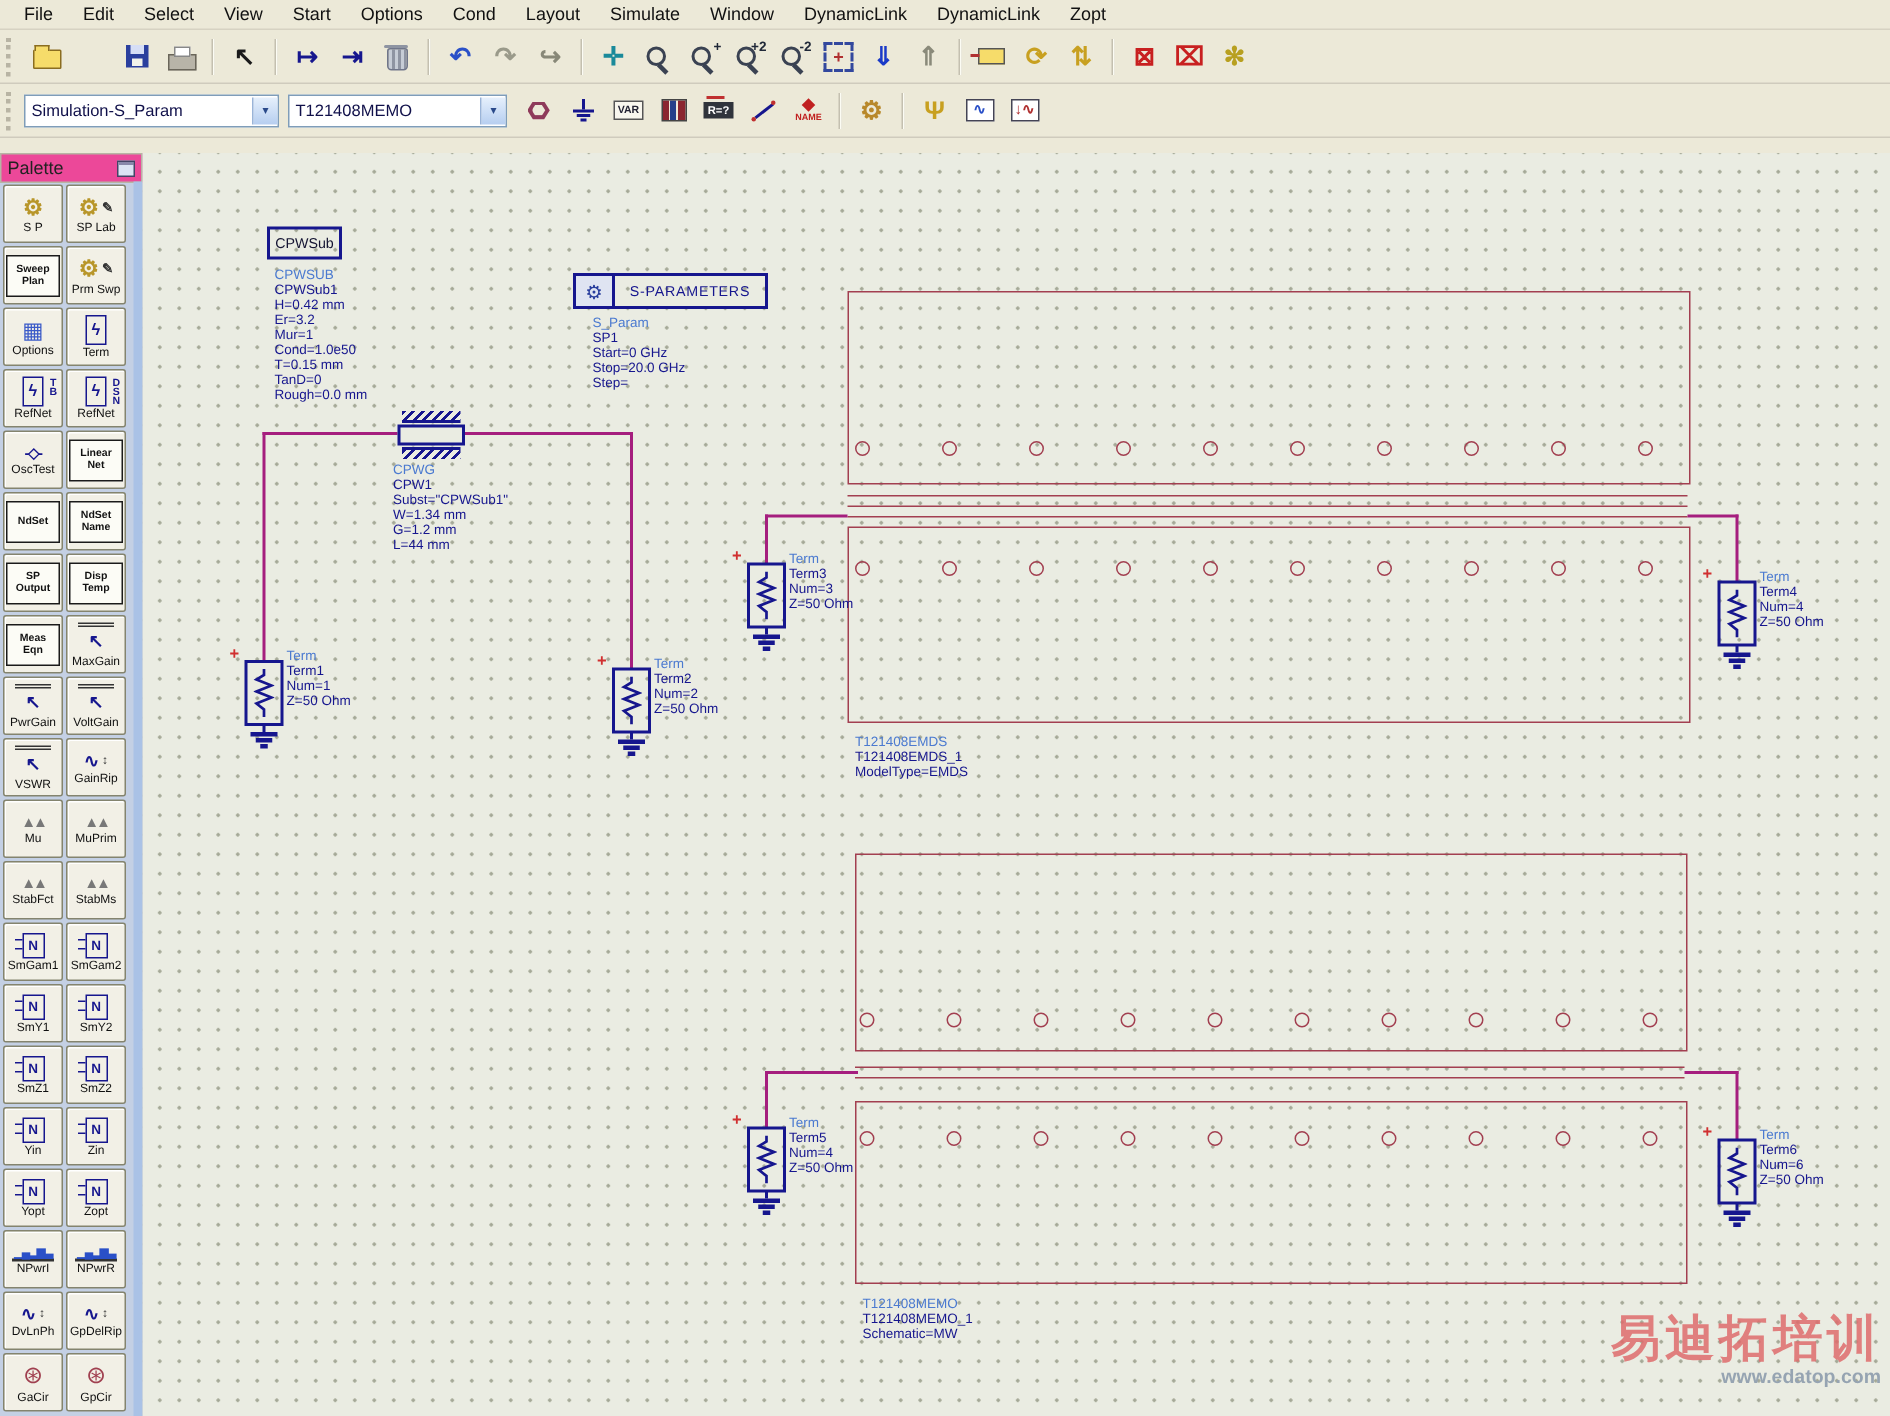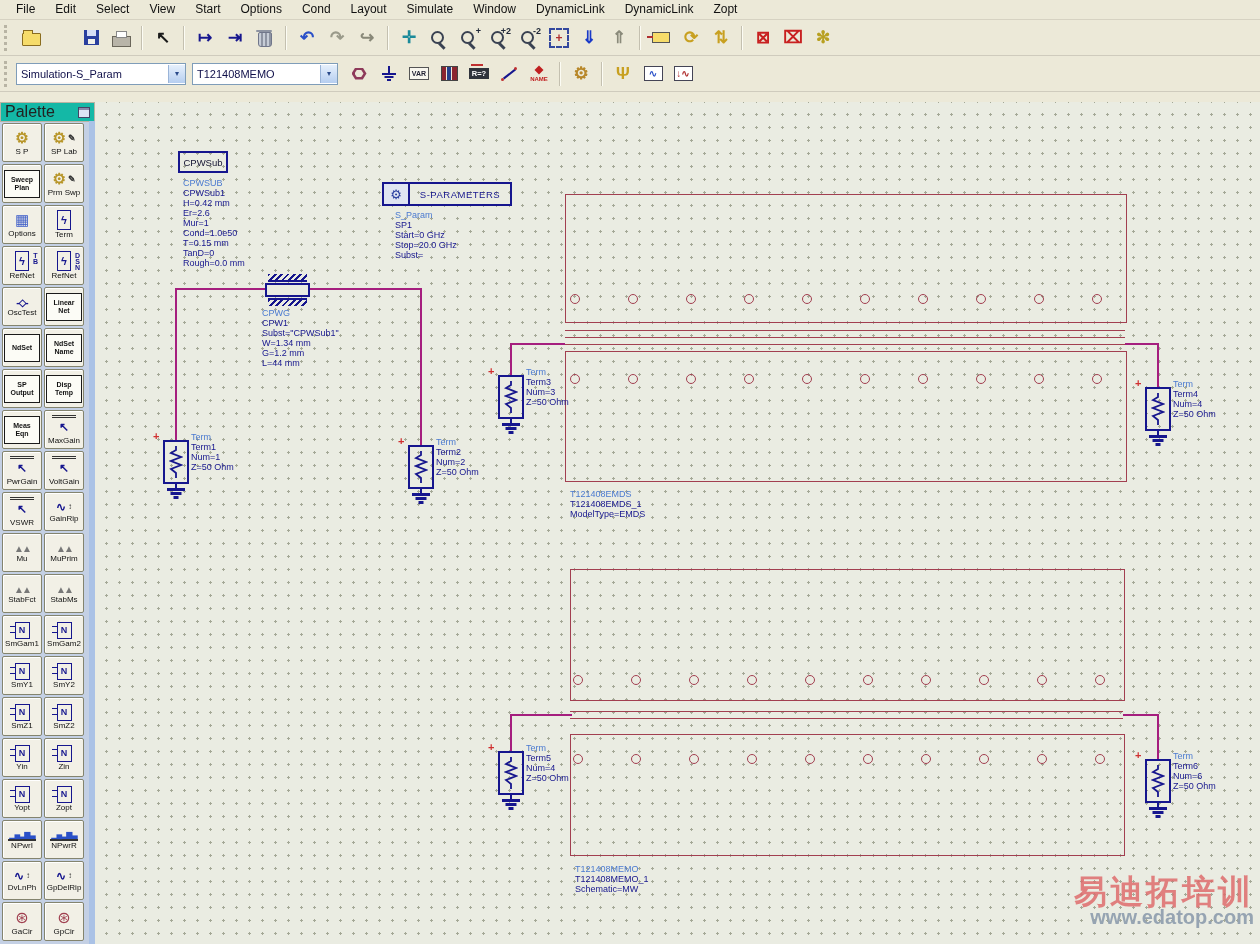--- a/index.html
+++ b/index.html
@@ -74,22 +74,22 @@
   
   .combo{height:20px;background:#fff;border:1px solid #7f9db9;display:flex;align-items:center;margin-right:6px;}
   .combo-val{flex:1;font-size:11px;color:#10104a;padding:0 4px;white-space:nowrap;overflow:hidden;}
   .combo-btn{width:16px;height:18px;background:linear-gradient(#e6f0fc,#b6cef0);border-left:1px solid #9ab4d8;
              display:flex;align-items:center;justify-content:center;font-size:8px;color:#2a4a8a;cursor:pointer;}
   .combo1{width:168px;}
   .combo2{width:144px;}
 
   
   .palette{position:absolute;left:0;top:102px;width:95px;bottom:0;background:#c4d0e4;border-right:1px solid #8898b0;}
-  .pal-head{height:18px;background:#14b8a6;border:1px solid #b8b4a4;display:flex;align-items:center;
-            justify-content:space-between;padding:0 4px;font-size:16px;color:#222;}
+  .pal-head{height:18px;background:#ec4899;border:1px solid #b8b4a4;display:flex;align-items:center;
+            justify-content:space-between;padding:0 4px;font-size:12px;color:#222;}
   .pal-dock{width:10px;height:9px;border:1px solid #446;background:#dce4f4;box-shadow:inset 0 2px 0 #88a;cursor:pointer;}
   .pal-body{position:absolute;left:0;top:19px;bottom:0;width:89px;display:grid;grid-template-columns:40px 40px;
             grid-auto-rows:39px;gap:2px;padding:2px;box-sizing:border-box;overflow:hidden;}
   .pal-strip{position:absolute;right:0;top:19px;bottom:0;width:6px;background:#aac2e6;}
   .pal-btn{display:flex;flex-direction:column;align-items:center;justify-content:center;gap:1px;overflow:hidden;
            background:#f2f0e6;border:1px solid #84846e;border-radius:2px;box-shadow:inset 1px 1px 0 #fff;
            padding:1px;cursor:pointer;font-family:inherit;}
   .plabel{font-size:8px;line-height:8px;color:#101010;white-space:pre-line;text-align:center;}
   .pic{display:flex;align-items:center;justify-content:center;font-size:13px;color:#16168e;position:relative;font-style:normal;}
   .psuf{font-style:normal;font-size:7px;line-height:6px;color:#16168e;white-space:pre-line;margin-left:2px;}
@@ -138,21 +138,21 @@
   .tgnd{position:relative;width:26px;height:16px;}
   .tgnd em{position:absolute;background:#16168e;left:50%;transform:translateX(-50%);}
   .tgnd em:nth-child(1){top:-1px;width:2px;height:5px;}
   .tgnd em:nth-child(2){top:4px;width:18px;height:2.5px;}
   .tgnd em:nth-child(3){top:8px;width:11px;height:2.5px;}
   .tgnd em:nth-child(4){top:12px;width:5px;height:2.5px;}
   .tlines{position:absolute;left:28px;top:-8px;font-size:9px;line-height:10px;color:#16168e;white-space:nowrap;}
   .tlines .t0{color:#4b7ad0;}
   .wmark{position:absolute;right:6px;bottom:18px;text-align:right;z-index:50;}
   .wm1{font-size:33px;font-weight:bold;color:rgba(222,108,108,.85);letter-spacing:3px;line-height:34px;}
-  .wm2{font-size:20px;font-weight:bold;color:#96a4b2;line-height:17px;}
+  .wm2{font-size:13px;font-weight:bold;color:#96a4b2;line-height:17px;}
 </style>
 </head>
 <body>
 
 <div class="win">
 
 
   <div class="menubar" id="menubar">
       <span class="menu-item">File</span>
       <span class="menu-item">Edit</span>
@@ -565,33 +565,33 @@
       <div class="wire" style="left: 1030px; top: 241px; width: 34px; height: 2px;"></div>
       <div class="wire" style="left: 1062px; top: 241px; width: 2px; height: 45px;"></div>
       <div class="wire" style="left: 415px; top: 612px; width: 2px; height: 38px;"></div>
       <div class="wire" style="left: 415px; top: 612px; width: 62px; height: 2px;"></div>
       <div class="wire" style="left: 1028px; top: 612px; width: 36px; height: 2px;"></div>
       <div class="wire" style="left: 1062px; top: 612px; width: 2px; height: 46px;"></div>
       <div class="ctext" style="left: 88px; top: 76px;">
         <div class="t0">CPWSUB</div>
         <div>CPWSub1</div>
         <div>H=0.42 mm</div>
-        <div>Er=2.6</div>
+        <div>Er=3.2</div>
         <div>Mur=1</div>
         <div>Cond=1.0e50</div>
         <div>T=0.15 mm</div>
         <div>TanD=0</div>
         <div>Rough=0.0 mm</div>
       </div>
       <div class="ctext" style="left: 300px; top: 108px;">
         <div class="t0">S_Param</div>
         <div>SP1</div>
         <div>Start=0 GHz</div>
         <div>Stop=20.0 GHz</div>
-        <div>Subst=</div>
+        <div>Step=</div>
       </div>
       <div class="ctext" style="left: 167px; top: 206px;">
         <div class="t0">CPWG</div>
         <div>CPW1</div>
         <div>Subst="CPWSub1"</div>
         <div>W=1.34 mm</div>
         <div>G=1.2 mm</div>
         <div>L=44 mm</div>
       </div>
       <div class="ctext" style="left: 475px; top: 387px;">

